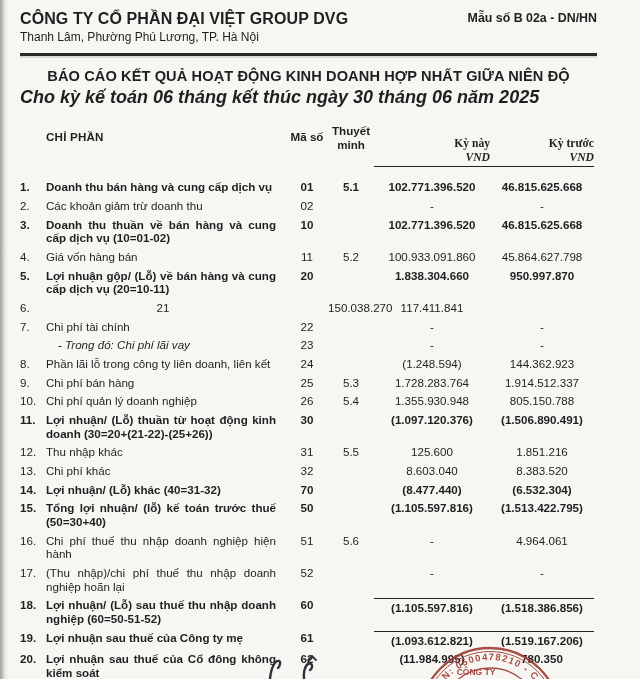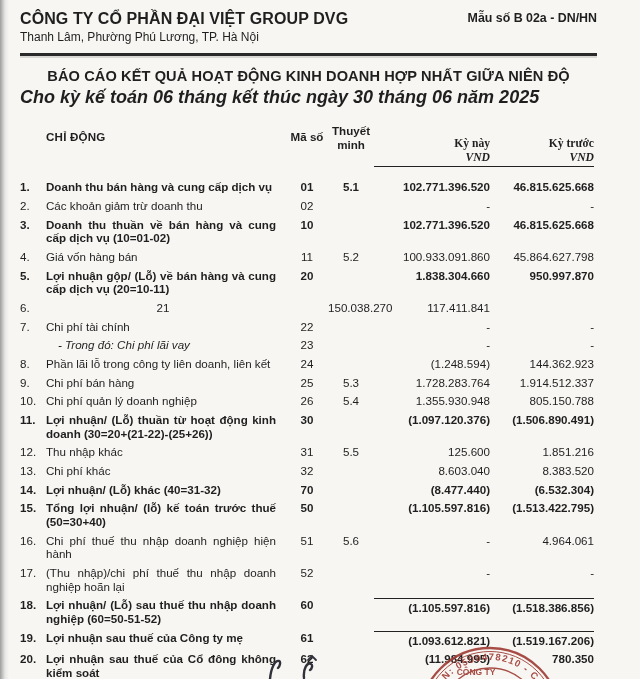--- a/index.html
+++ b/index.html
@@ -32,21 +32,21 @@
   .thead,.trow{
     display:grid;
     grid-template-columns:20px 246px 42px 46px 116px 104px;
     align-items:start;
     font-size:11.6px;line-height:1.18;
   }
   .thead{margin-top:16px;}
   .c-label{text-align:justify;padding-left:6px;padding-right:10px;}
   .c-code{text-align:center;}
   .c-note{text-align:center;}
-  .amt{text-align:right;}
+  .amt{text-align:center;}
   .thead .c-label{font-weight:700;padding-top:6px;letter-spacing:.2px;}
   .thead .c-code{font-weight:700;padding-top:6px;}
   .thead .c-note{font-weight:700;}
   .thead .c-note span{display:block;}
   .head-amt{
     font-weight:700;text-align:right;padding-top:13px;padding-bottom:2px;
     border-bottom:1.6px solid #222;
     font-family:Liberation Serif, serif;
   }
   .head-amt .period{display:block;}
@@ -78,21 +78,21 @@
       <div class="form-no">Mẫu số B 02a - DN/HN</div>
     </div>
 
     <div class="rule"></div>
 
     <div class="title">BÁO CÁO KẾT QUẢ HOẠT ĐỘNG KINH DOANH HỢP NHẤT GIỮA NIÊN ĐỘ</div>
     <div class="subtitle">Cho kỳ kế toán 06 tháng kết thúc ngày 30 tháng 06 năm 2025</div>
 
     <div class="thead">
       <div class="c-stt"></div>
-      <div class="c-label">CHỈ ĐỘNG</div>
+      <div class="c-label">CHỈ PHẦN</div>
       <div class="c-code">Mã số</div>
       <div class="c-note">
         <span>Thuyết</span>
         <span>minh</span>
       </div>
       <div class="c-cur head-amt">
         <span class="period">Kỳ này</span>
         <span class="vnd">VND</span>
       </div>
       <div class="c-pri head-amt">

